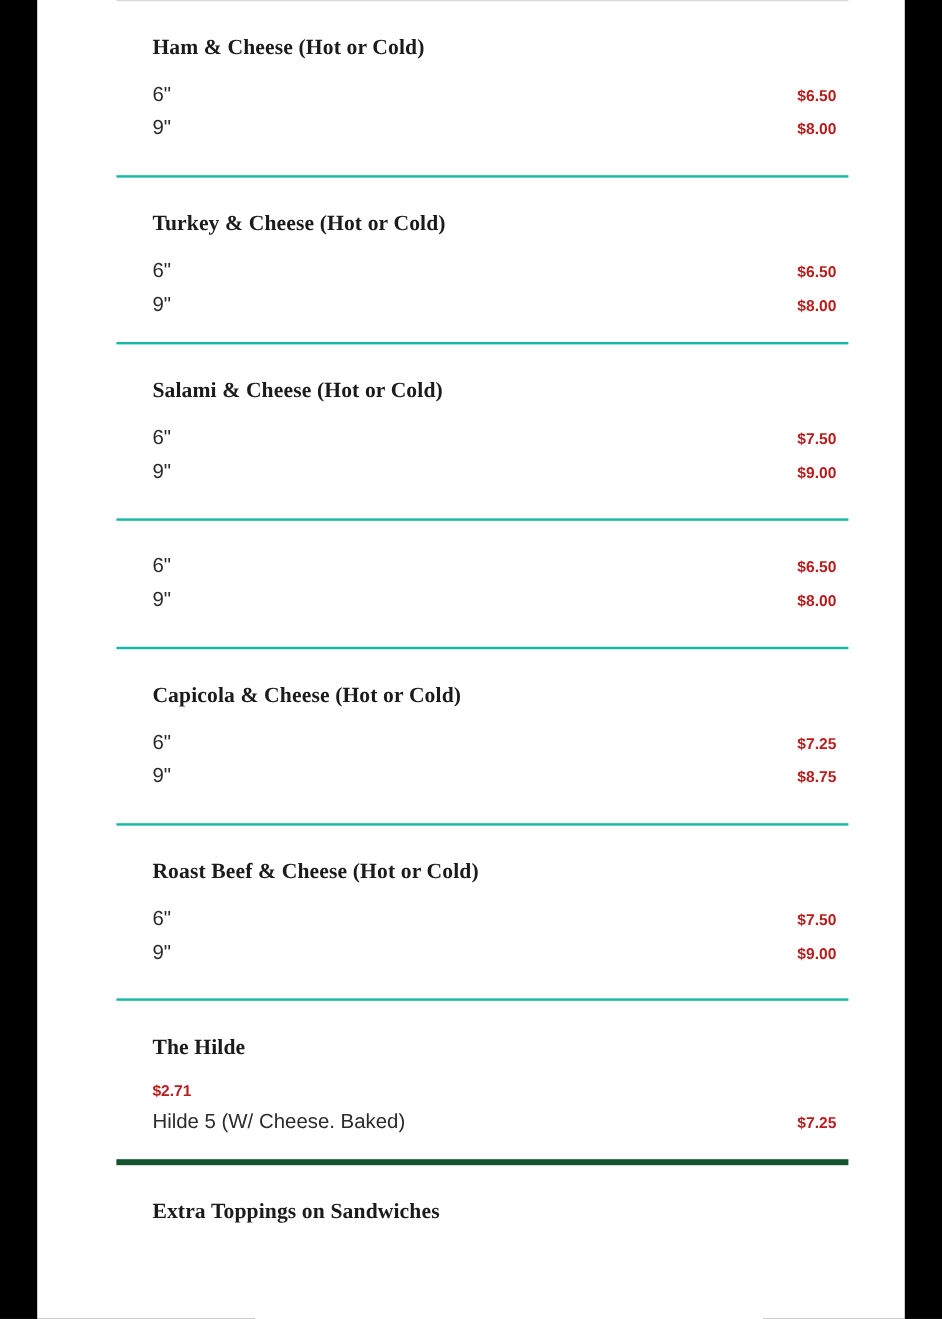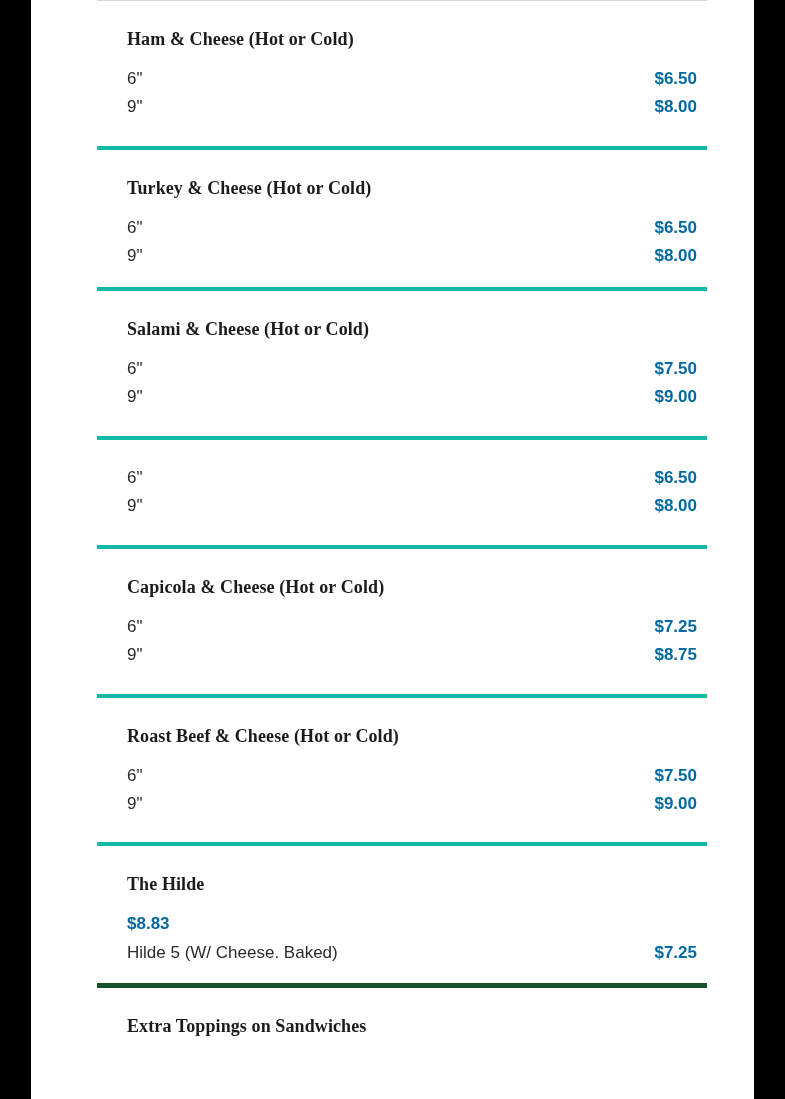--- a/index.html
+++ b/index.html
@@ -22,21 +22,21 @@
     background: #ffffff;
     overflow: hidden;
   }
   .menu-list {
     position: absolute;
     left: 66px;
     top: 0;
     width: 610px;
   }
   .menu-section {
-    border-top: 4px solid #14b8a6;
+    border-top: 2px solid #14b8a6;
     padding-top: 9px;
   }
   .menu-section:first-child {
     border-top: 1px solid #d8d8d8;
   }
   .section-title {
     font-family: "Liberation Serif", serif;
     font-size: 18px;
     font-weight: 600;
     color: #1b1b1b;
@@ -57,22 +57,22 @@
   }
   .item-name {
     font-family: "Liberation Sans", sans-serif;
     font-size: 17px;
     color: #2b2b2b;
     font-weight: 400;
     line-height: 1.38;
   }
   .item-price {
     font-family: "Liberation Sans", sans-serif;
-    font-size: 17px;
-    color: #0369a1;
+    font-size: 13px;
+    color: #b91c1c;
     font-weight: 700;
     line-height: 1.38;
     white-space: nowrap;
   }
   .section-gap {
     height: 22px;
   }
   .section-gap-sm {
     height: 14px;
   }
@@ -172,21 +172,21 @@
           <span class="item-price">$9.00</span>
         </li>
       </ul>
       <div class="section-gap"></div>
     </div>
 
     <div class="menu-section">
       <h2 class="section-title">The Hilde</h2>
       <ul class="items">
         <li class="item-row">
-          <span class="item-price">$8.83</span>
+          <span class="item-price">$2.71</span>
         </li>
         <li class="item-row">
           <span class="item-name">Hilde 5 (W/ Cheese. Baked)</span>
           <span class="item-price">$7.25</span>
         </li>
       </ul>
       <div class="section-gap-sm"></div>
     </div>
 
     <div class="menu-section last-section">

